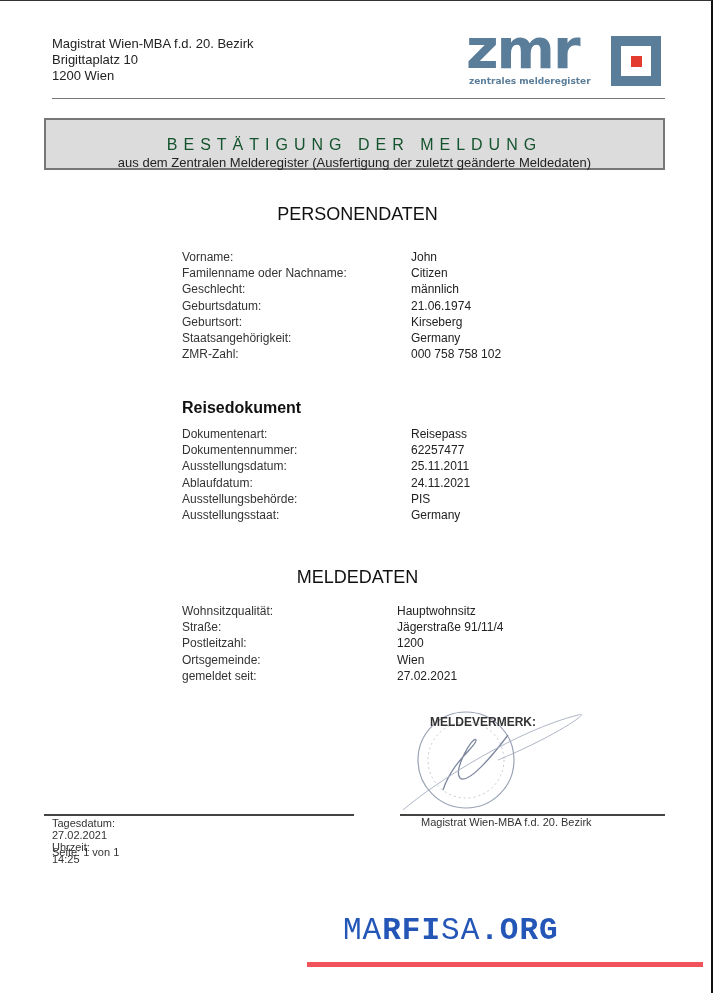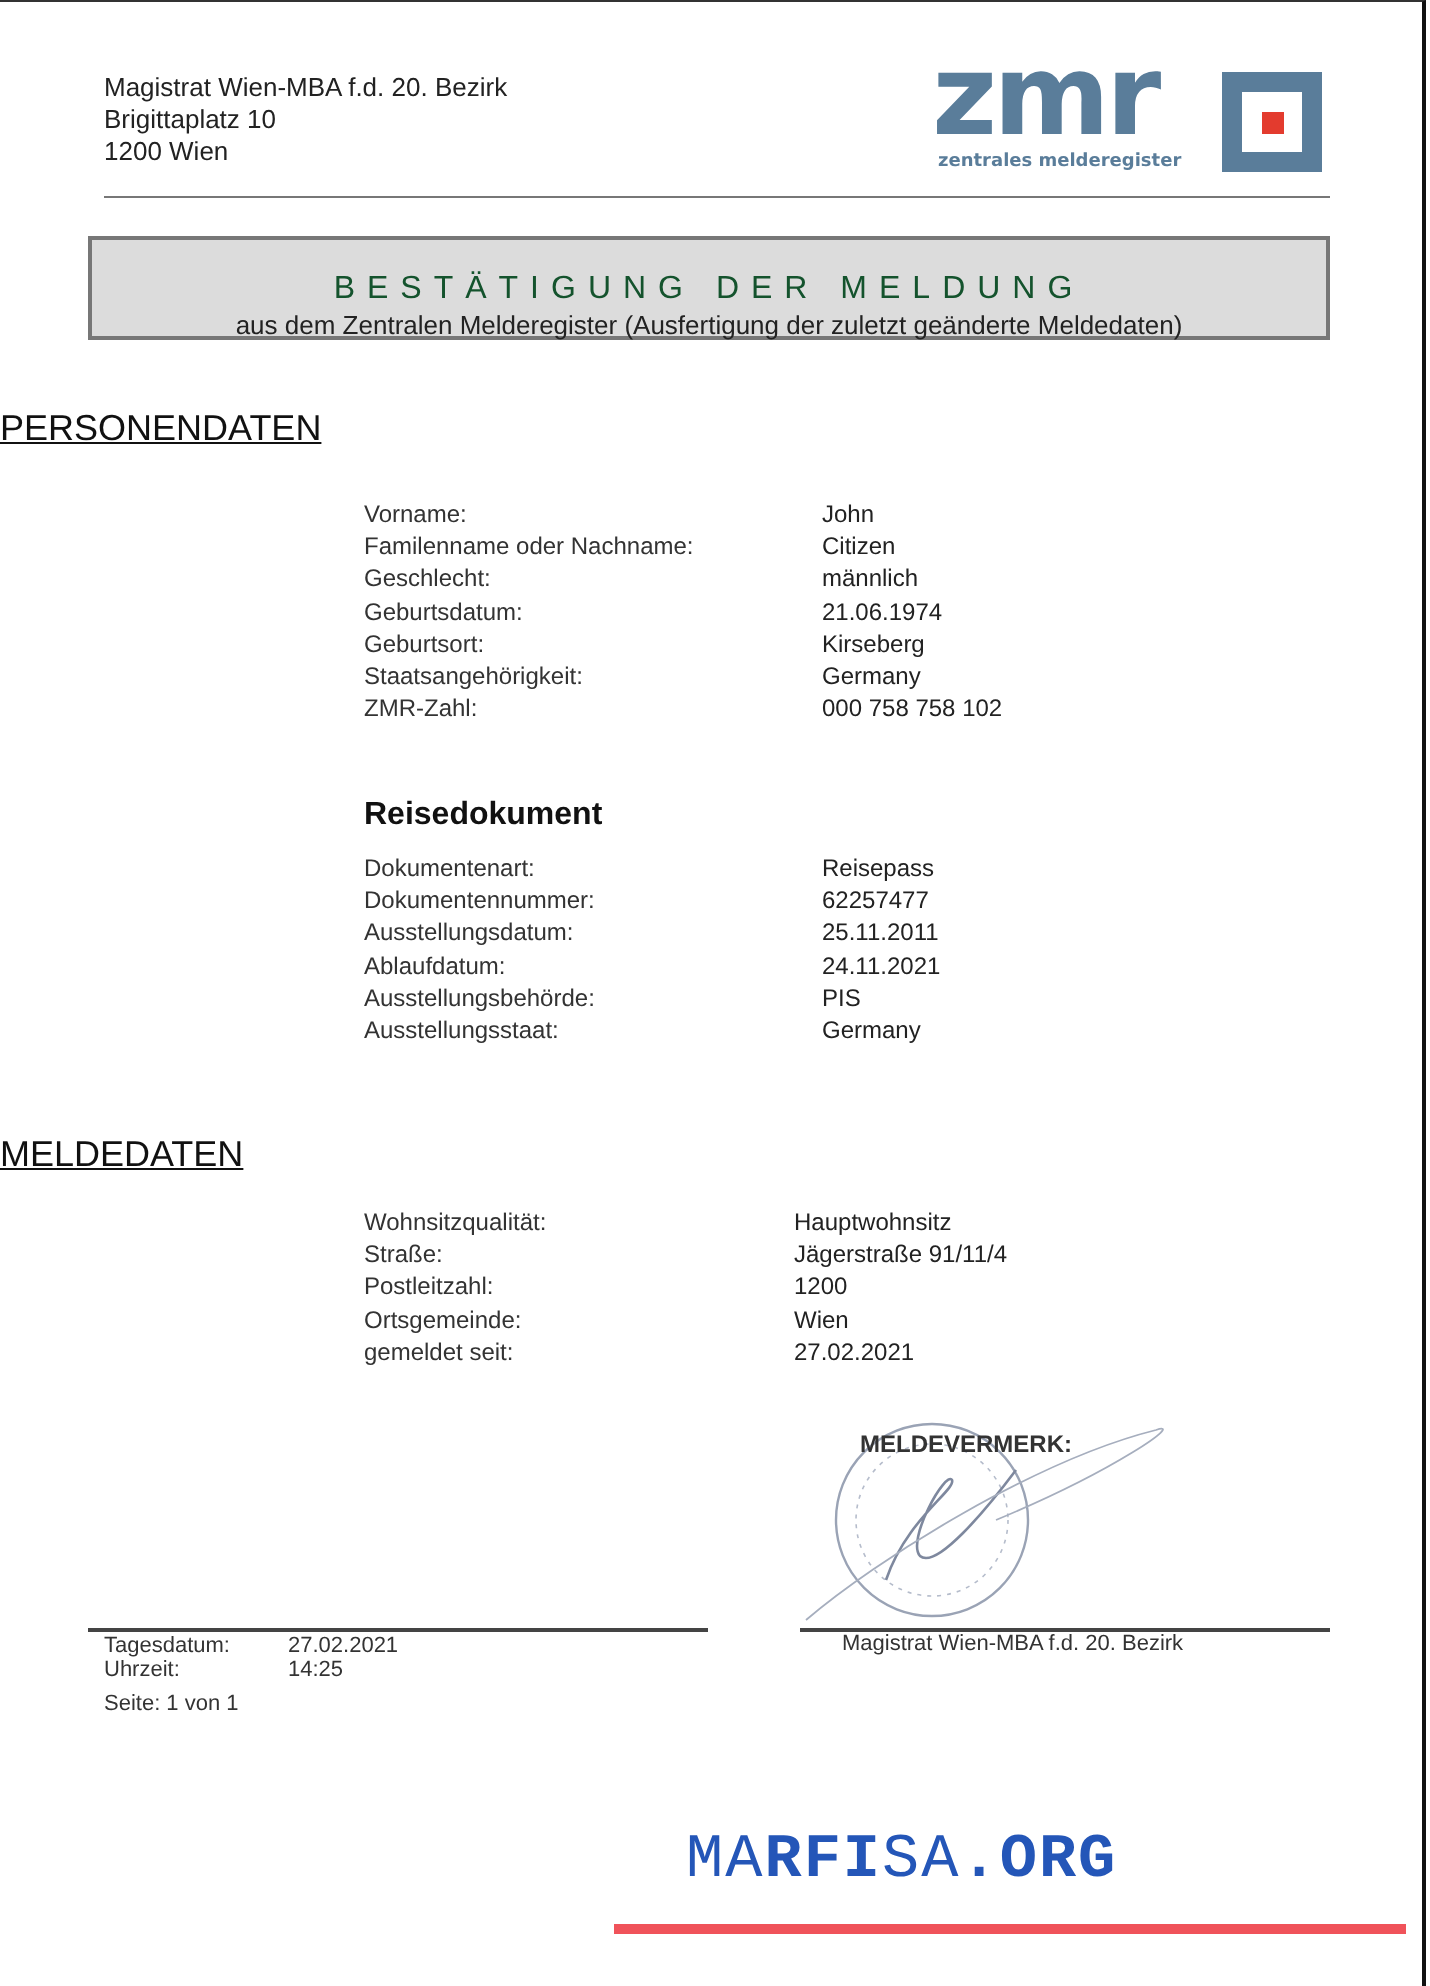--- a/index.html
+++ b/index.html
@@ -16,35 +16,35 @@
     .logo-box { position: absolute; left: 145px; top: 6px; width: 50px; height: 50px; background: #5a7d9a; }
     .logo-box-inner { position: absolute; left: 10px; top: 10px; width: 30px; height: 30px; background: #ffffff; }
     .logo-box-red { position: absolute; left: 10px; top: 10px; width: 11px; height: 11px; background: #e33b2e; }
 
     .rule-top { position: absolute; left: 52px; top: 98px; width: 613px; height: 1px; background: #777; }
 
     .banner { position: absolute; left: 44px; top: 118px; width: 621px; height: 52px; background: #dcdcdc; border: 2px solid #777; text-align: center; }
     .banner-title { font-size: 16px; letter-spacing: 6px; color: #14532d; margin-top: 16px; line-height: 18px; }
     .banner-sub { font-size: 13px; color: #222; line-height: 16px; margin-top: 1px; }
 
-    .section-title { position: absolute; font-size: 18px; color: #111; width: 715px; left: 0; text-decoration: underline; }
+    .section-title { position: absolute; font-size: 18px; color: #111; text-align: center; width: 715px; left: 0; }
     .sub-title { position: absolute; left: 182px; font-size: 16px; font-weight: bold; color: #111; }
 
     .rows { position: absolute; left: 182px; font-size: 12px; line-height: 16.2px; }
     .row { display: flex; white-space: nowrap; }
     .row .lbl { width: 229px; color: #333; }
     .row .val { color: #222; }
 
     .vermerk { position: absolute; left: 430px; top: 715px; font-size: 12px; font-weight: bold; color: #333; }
     .stamp { position: absolute; left: 398px; top: 700px; width: 200px; height: 115px; }
 
     .rule-foot-left { position: absolute; left: 44px; top: 814px; width: 310px; height: 2px; background: #444; }
     .rule-foot-right { position: absolute; left: 400px; top: 814px; width: 265px; height: 2px; background: #444; }
     .foot-left { position: absolute; left: 52px; top: 817px; font-size: 11px; line-height: 12px; color: #333; }
-    .foot-left .frow { display: flex; white-space: nowrap; }
+    .foot-left .frow { display: flex; white-space: nowrap; flex-direction: column; }
     .foot-left .flbl { width: 92px; }
     .foot-seite { position: absolute; left: 52px; top: 846px; font-size: 11px; color: #333; }
     .foot-right { position: absolute; left: 421px; top: 816px; font-size: 11px; color: #333; }
 
     .marfisa { position: absolute; left: 305px; top: 904px; height: 70px; }
     .marfisa-text { font-family: Liberation Mono, monospace; font-size: 31px; color: #2456b8; letter-spacing: 1px; line-height: 54px; white-space: nowrap; margin-left: 38px; }
     .marfisa-text .b { font-weight: bold; }
     .marfisa-text .l { font-weight: normal; }
     .marfisa-line { position: absolute; left: 2px; top: 58px; width: 396px; height: 5px; background: #f0535a; }
   </style>

